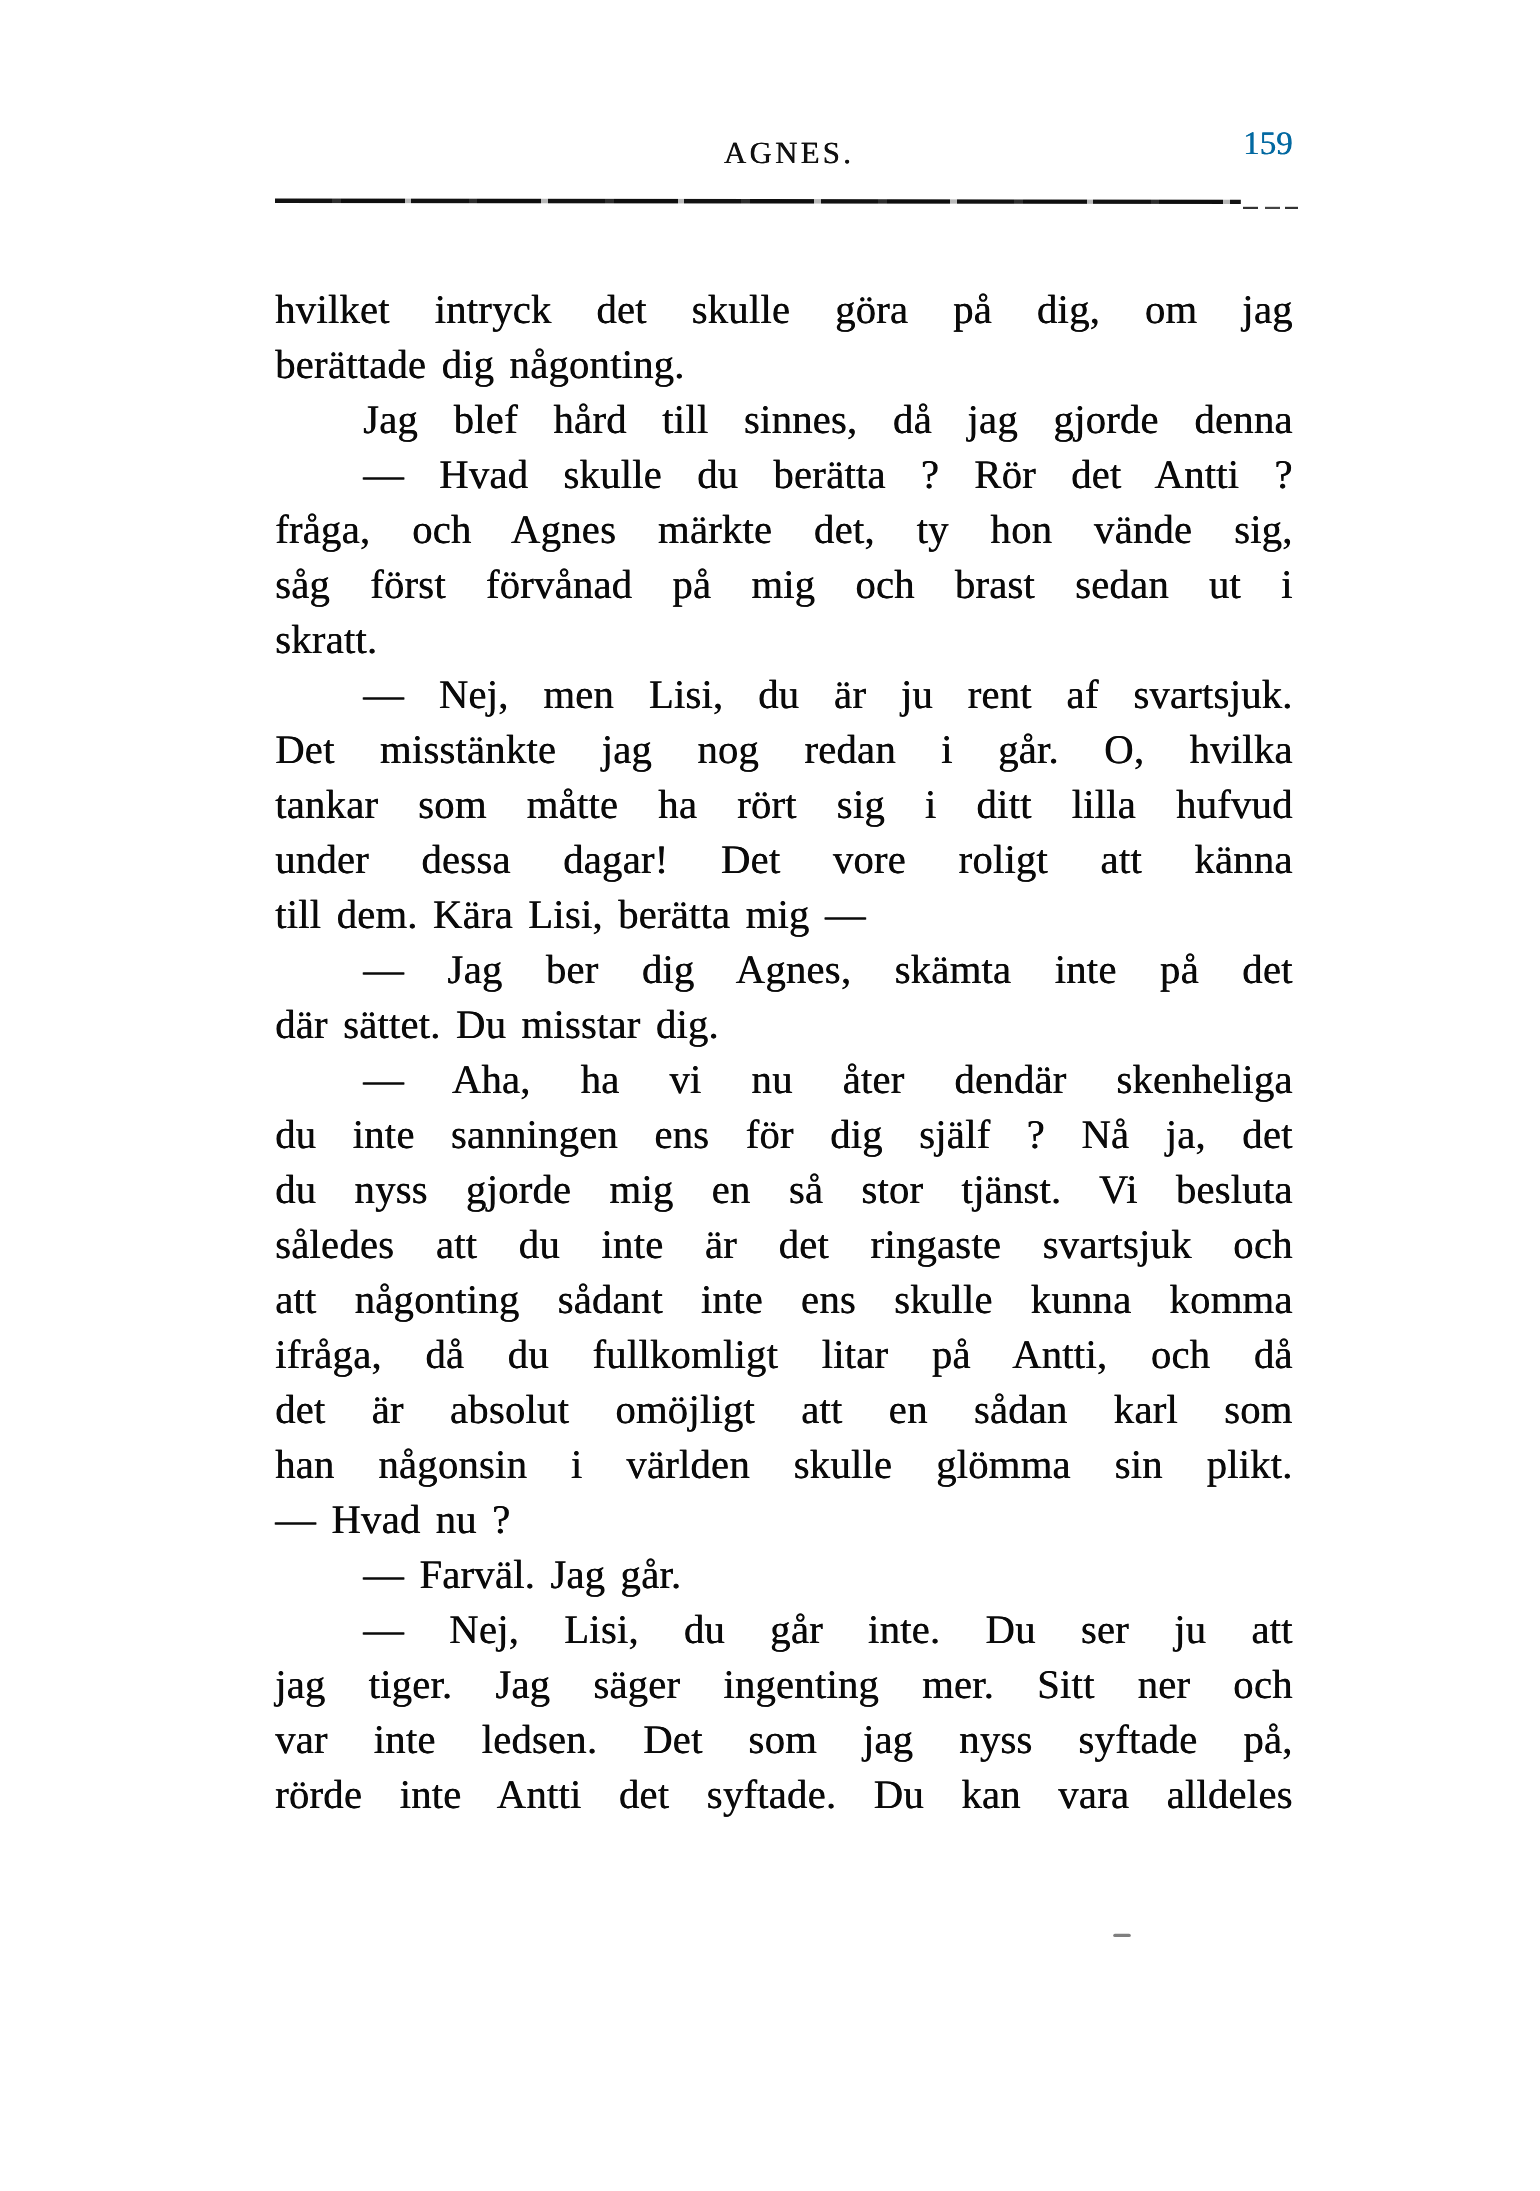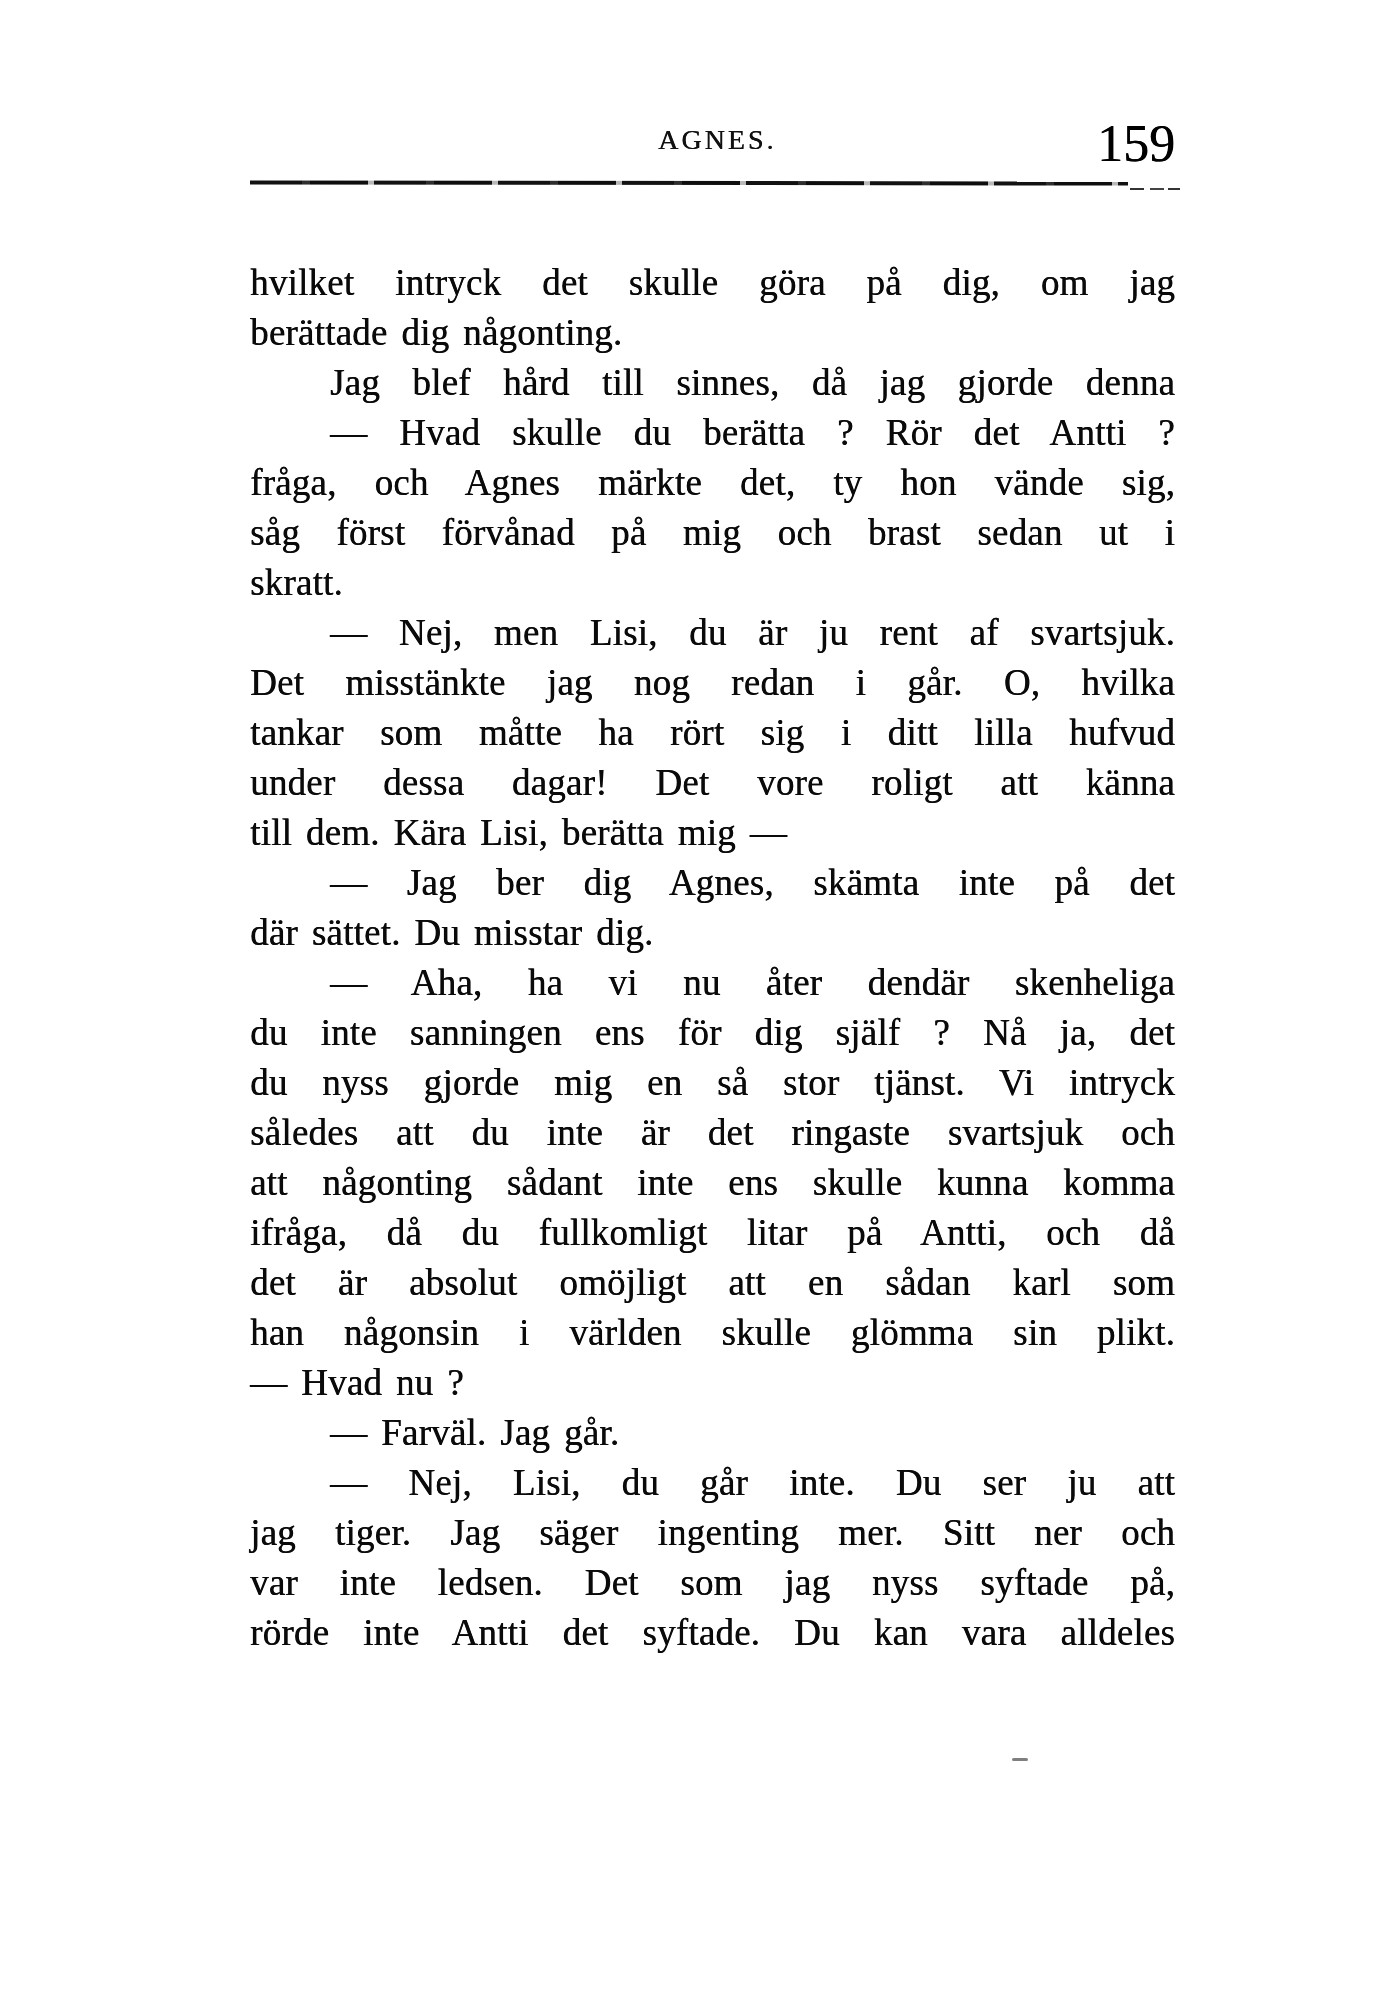--- a/index.html
+++ b/index.html
@@ -32,22 +32,22 @@
     font-size: 28px;
     letter-spacing: 3px;
     color: #111;
     text-shadow: 0.4px 0 0 currentColor;
     white-space: nowrap;
   }
   .page-num {
     position: absolute;
     right: 0;
     top: -4px;
-    font-size: 52px;
-    color: #000000;
+    font-size: 30px;
+    color: #0369a1;
     text-shadow: 0.4px 0 0 currentColor;
     white-space: nowrap;
   }
   
   .head-rule {
     position: absolute;
     left: 250px;
     top: 181px;
     width: 878px;
     height: 4px;
@@ -132,21 +132,21 @@
       <div class="line last">skratt.</div>
       <div class="line indent">— Nej, men Lisi, du är ju rent af svartsjuk.</div>
       <div class="line">Det misstänkte jag nog redan i går. O, hvilka</div>
       <div class="line">tankar som måtte ha rört sig i ditt lilla hufvud</div>
       <div class="line">under dessa dagar! Det vore roligt att känna</div>
       <div class="line last">till dem. Kära Lisi, berätta mig —</div>
       <div class="line indent">— Jag ber dig Agnes, skämta inte på det</div>
       <div class="line last">där sättet. Du misstar dig.</div>
       <div class="line indent">— Aha, ha vi nu åter dendär skenheliga</div>
       <div class="line">du inte sanningen ens för dig själf ? Nå ja, det</div>
-      <div class="line">du nyss gjorde mig en så stor tjänst. Vi intryck</div>
+      <div class="line">du nyss gjorde mig en så stor tjänst. Vi besluta</div>
       <div class="line">således att du inte är det ringaste svartsjuk och</div>
       <div class="line">att någonting sådant inte ens skulle kunna komma</div>
       <div class="line">ifråga, då du fullkomligt litar på Antti, och då</div>
       <div class="line">det är absolut omöjligt att en sådan karl som</div>
       <div class="line">han någonsin i världen skulle glömma sin plikt.</div>
       <div class="line last">— Hvad nu ?</div>
       <div class="line indent last">— Farväl. Jag går.</div>
       <div class="line indent">— Nej, Lisi, du går inte. Du ser ju att</div>
       <div class="line">jag tiger. Jag säger ingenting mer. Sitt ner och</div>
       <div class="line">var inte ledsen. Det som jag nyss syftade på,</div>

